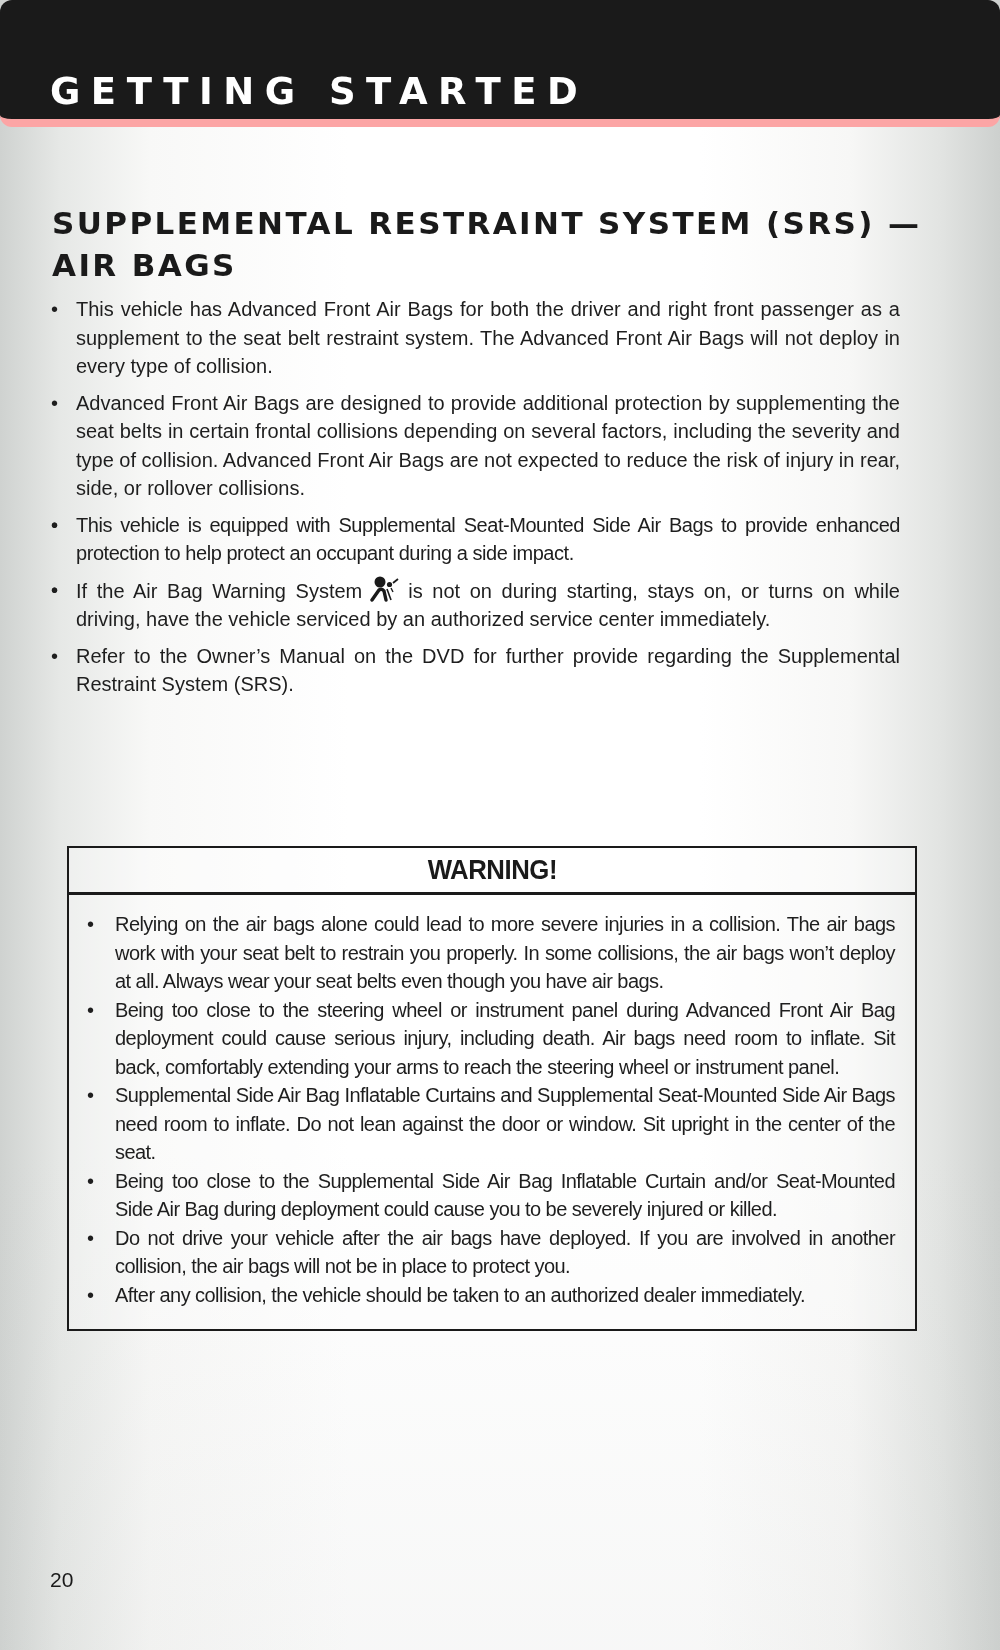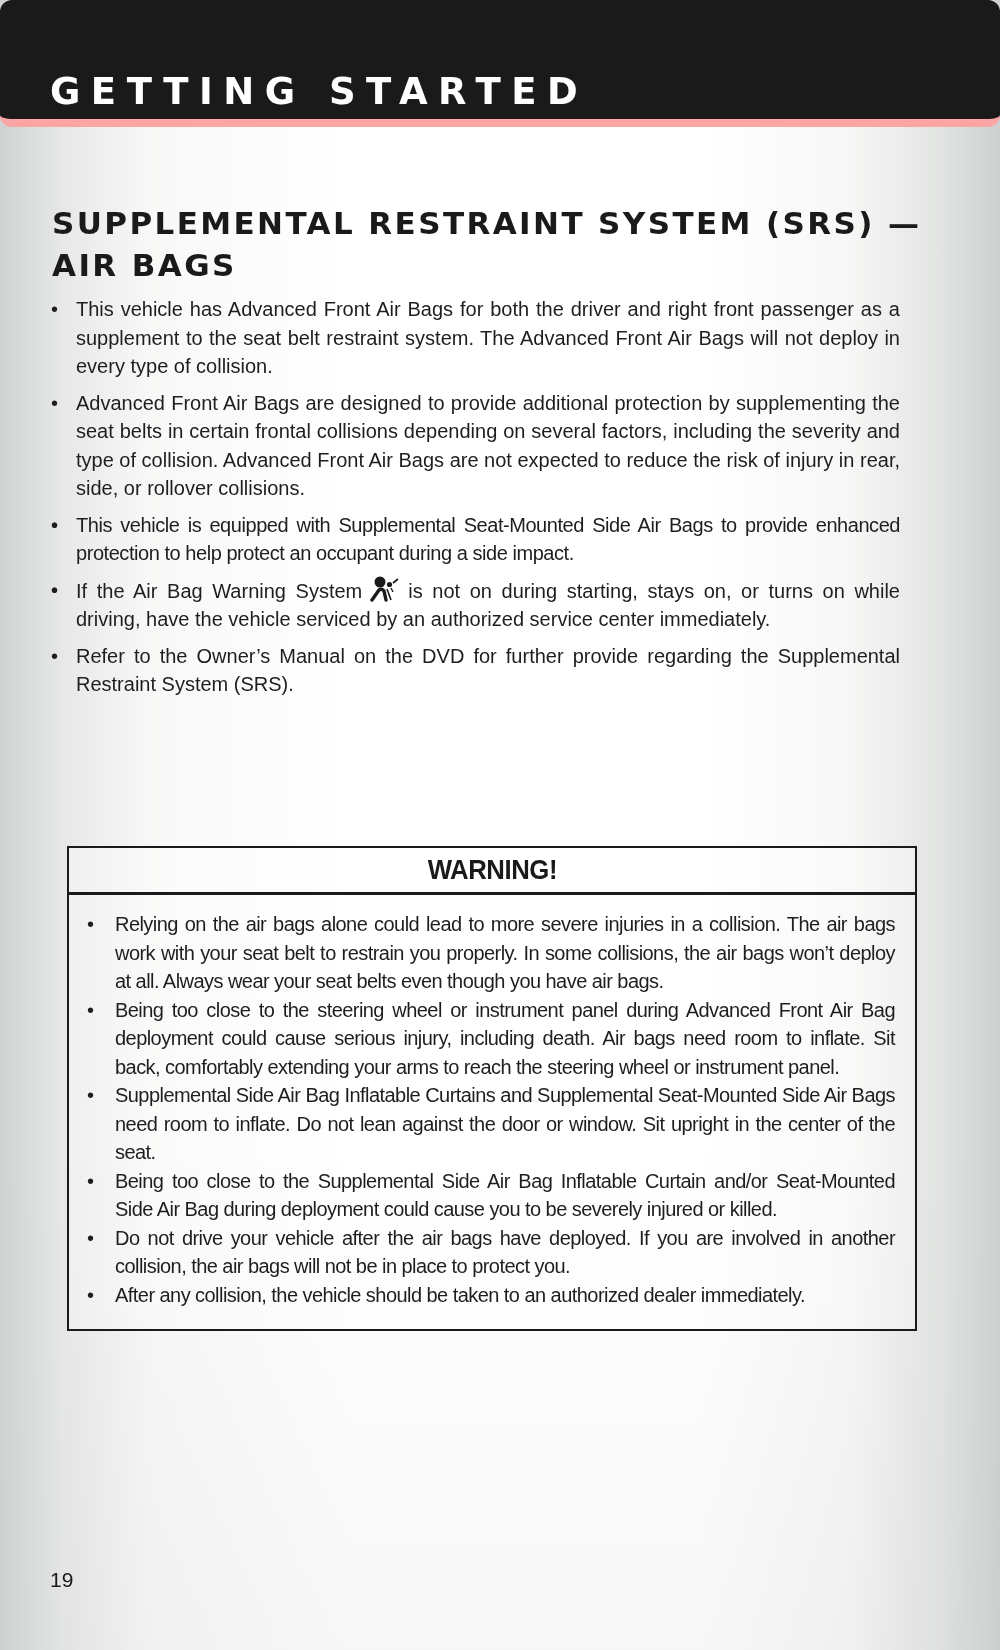--- a/index.html
+++ b/index.html
@@ -102,13 +102,13 @@
   <ul class="warning-list">
     <li><span class="dot">•</span><span>Relying on the air bags alone could lead to more severe injuries in a collision. The air bags work with your seat belt to restrain you properly. In some collisions, the air bags won’t deploy at all. Always wear your seat belts even though you have air bags.</span></li>
     <li><span class="dot">•</span><span>Being too close to the steering wheel or instrument panel during Advanced Front Air Bag deployment could cause serious injury, including death. Air bags need room to inflate. Sit back, comfortably extending your arms to reach the steering wheel or instrument panel.</span></li>
     <li><span class="dot">•</span><span>Supplemental Side Air Bag Inflatable Curtains and Supplemental Seat-Mounted Side Air Bags need room to inflate. Do not lean against the door or window. Sit upright in the center of the seat.</span></li>
     <li><span class="dot">•</span><span>Being too close to the Supplemental Side Air Bag Inflatable Curtain and/or Seat-Mounted Side Air Bag during deployment could cause you to be severely injured or killed.</span></li>
     <li><span class="dot">•</span><span>Do not drive your vehicle after the air bags have deployed. If you are involved in another collision, the air bags will not be in place to protect you.</span></li>
     <li style="text-align:left;"><span class="dot">•</span><span>After any collision, the vehicle should be taken to an authorized dealer immediately.</span></li>
   </ul>
 </div>
 
-<div class="page-number">19</div>
+<div class="page-number">20</div>
 
 </body></html>

